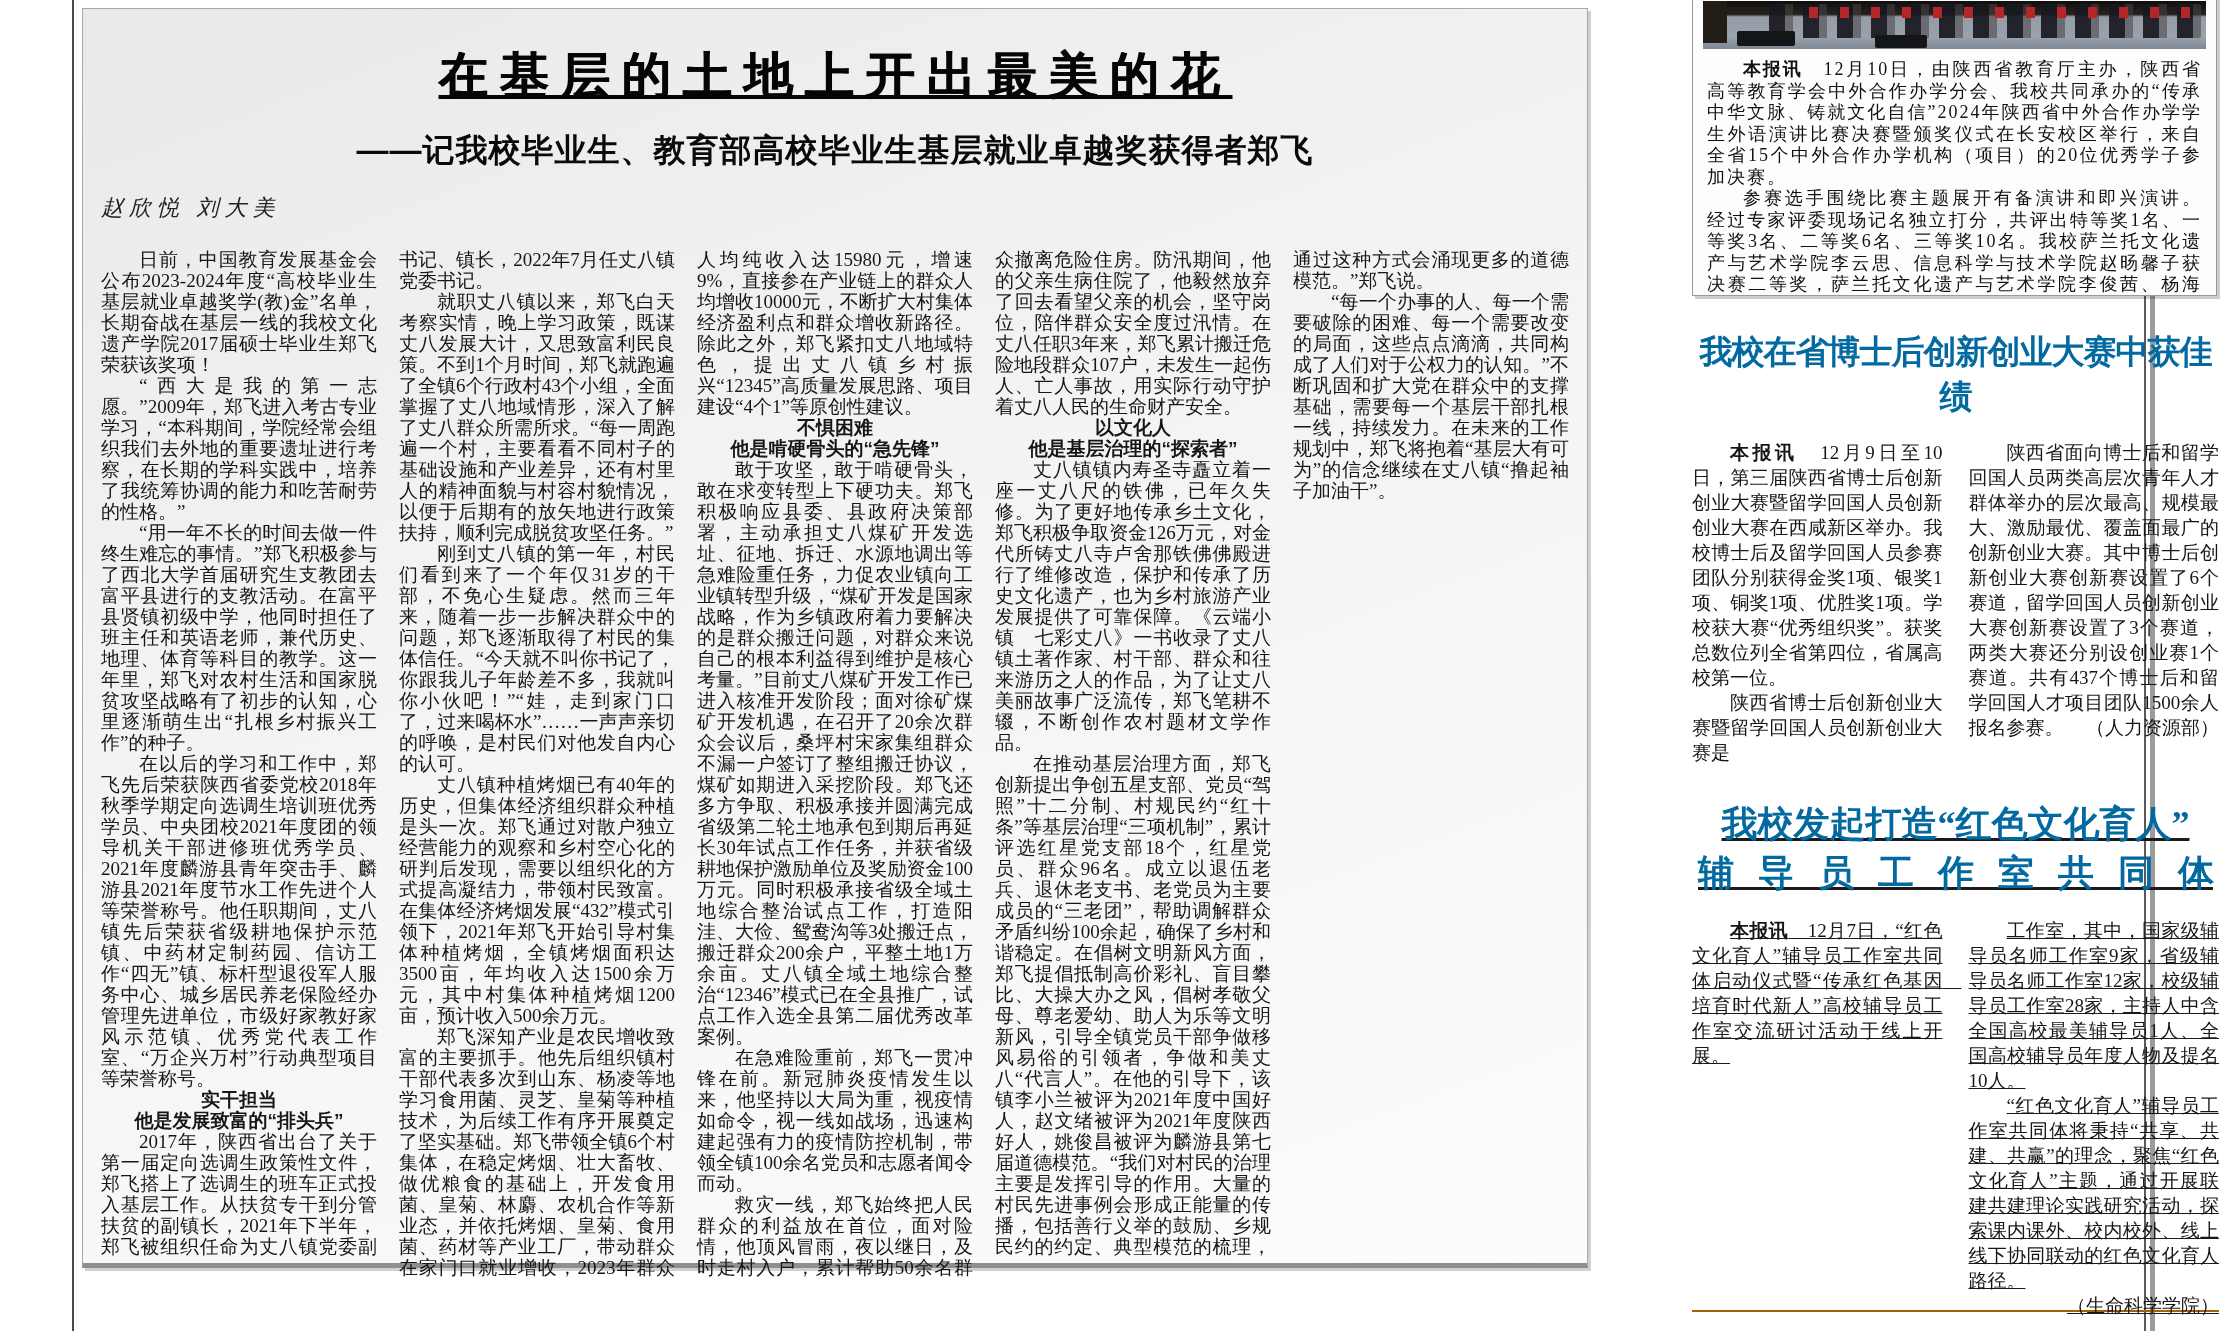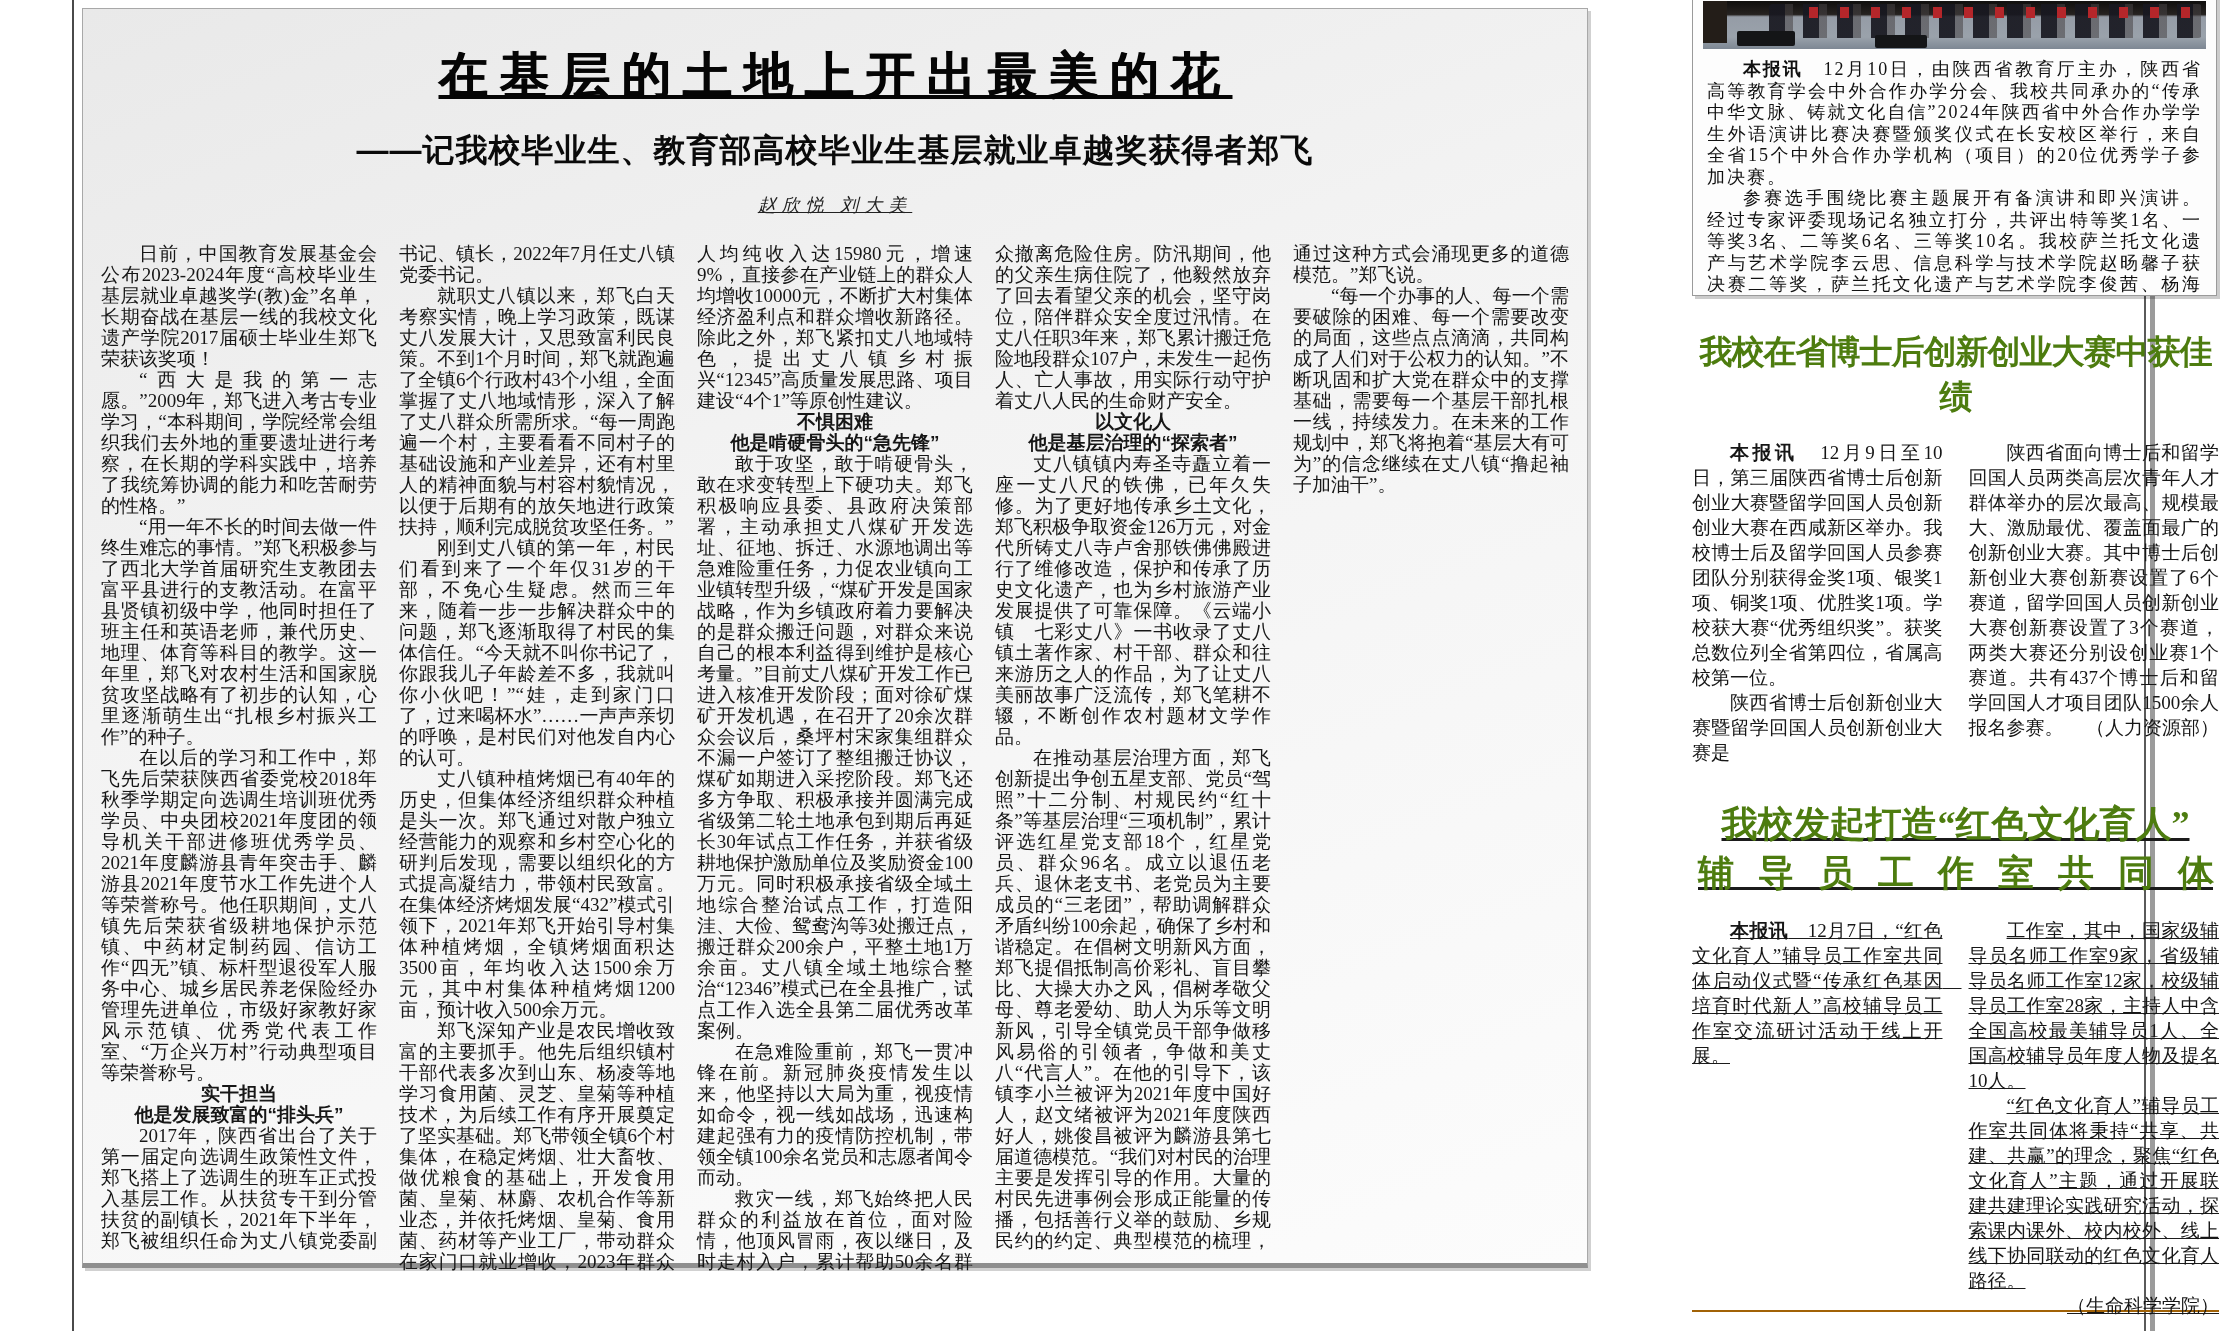--- a/index.html
+++ b/index.html
@@ -14,22 +14,22 @@
   .main-box{position:absolute;left:82px;top:8px;width:1506px;height:1260px;
             border:1px solid #a8a8a8;border-bottom:5px solid #8f8f8f;
             box-shadow:3px 3px 0 rgba(0,0,0,0.18);
             background:linear-gradient(160deg,#e9e9e9 0%,#f3f3f3 40%,#fcfcfc 100%);
             padding:0 18px;box-sizing:border-box;}
   .main-title{margin:34px 0 0 0;text-align:center;font-family:"Liberation Sans",sans-serif;
               font-weight:900;font-size:49px;letter-spacing:12px;color:#050505;
               text-shadow:1px 0 0 #050505;text-decoration:underline;}
   .main-subtitle{margin:20px 0 0 0;text-align:center;font-family:"Liberation Sans",sans-serif;
               font-weight:700;font-size:32px;letter-spacing:1px;color:#0a0a0a;}
-  .main-authors{margin:20px 0 0 0;text-align:center;font-size:18px;letter-spacing:6px;color:#222;
-              font-style:italic;text-decoration:underline;}
+  .main-authors{margin:20px 0 0 0;text-align:left;font-size:22px;letter-spacing:6px;color:#222;
+              font-style:italic;}
   .flow{margin-top:26px;height:1040px;column-count:5;column-gap:22px;column-fill:auto;
         text-align:justify;font-size:19px;line-height:21px;color:#161616;overflow:hidden;}
   .flow p{margin:0;text-indent:2em;}
   .flow p.sub{text-indent:0;text-align:center;font-weight:700;
               font-family:"Liberation Sans",sans-serif;font-size:19px;}
 
   
   .sidebar{position:absolute;left:1692px;top:0;width:527px;height:1331px;}
 
   .photo-box{position:absolute;left:0;top:-14px;width:525px;height:310px;box-sizing:border-box;
@@ -47,21 +47,21 @@
   .photo-podium{position:absolute;left:0;top:0;width:24px;height:42px;background:#231d18;}
   .kai-text{padding:2px 14px 0;font-size:18px;line-height:21.5px;letter-spacing:2px;
             text-align:justify;color:#111;}
   .kai-text p{margin:0;text-indent:2em;}
   .kai-text .lead{font-weight:700;letter-spacing:1px;font-family:"Liberation Sans",sans-serif;}
 
   .news{position:absolute;left:0;width:527px;}
   .news2{top:330px;}
   .news3{top:800px;height:512px;box-sizing:border-box;border-bottom:2px solid #a16207;text-decoration:underline;}
   .news-headline{margin:0;text-align:center;font-weight:900;font-size:33px;letter-spacing:-1px;
-                 color:#4d7c0f;font-family:"Liberation Serif",serif;}
+                 color:#0369a1;font-family:"Liberation Serif",serif;}
   .news-headline.l1{font-size:36px;letter-spacing:0;}
   .news-headline.l2{font-size:36px;text-align:justify;text-align-last:justify;padding:0 6px;}
   .two-col{display:flex;gap:26px;margin-top:20px;}
   .two-col .col{flex:1 1 0;text-align:justify;font-size:19px;line-height:25px;color:#161616;}
   .two-col p{margin:0;text-indent:2em;}
   .lead-b{font-weight:700;font-family:"Liberation Sans",sans-serif;}
   .byline-r{float:right;text-indent:0;margin-left:20px;}
   .byline-line{text-align:right;text-indent:0 !important;}
 </style>
 </head>

